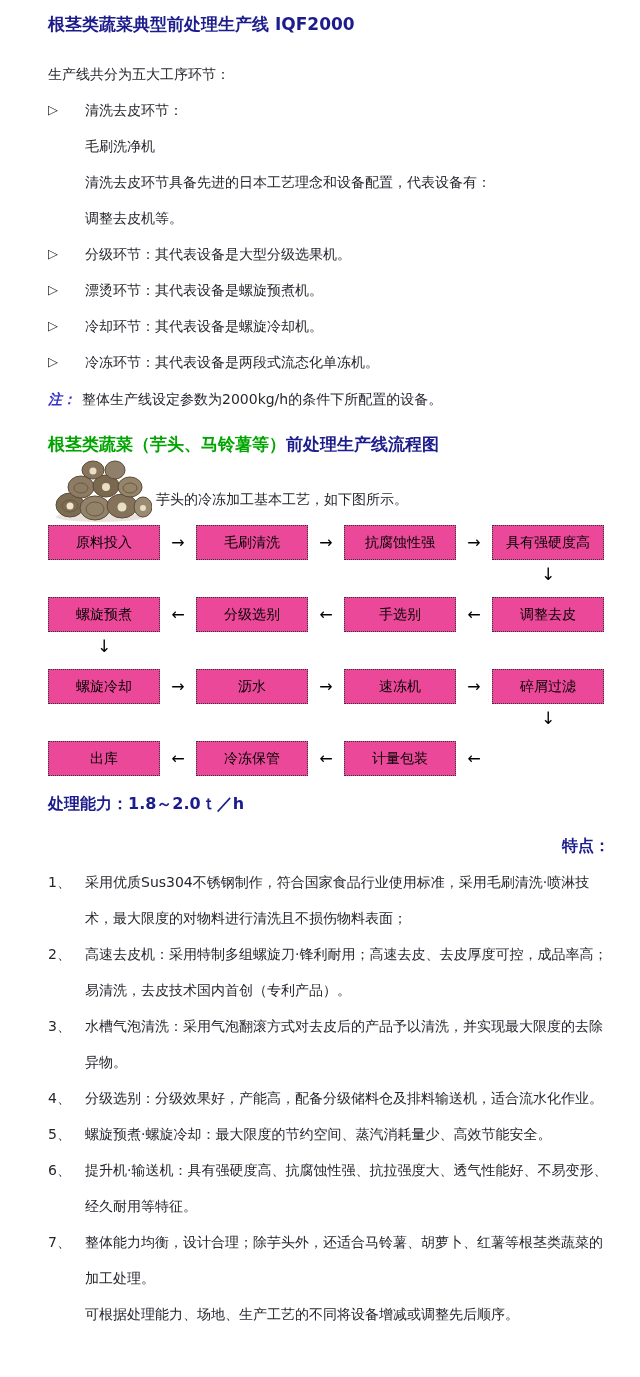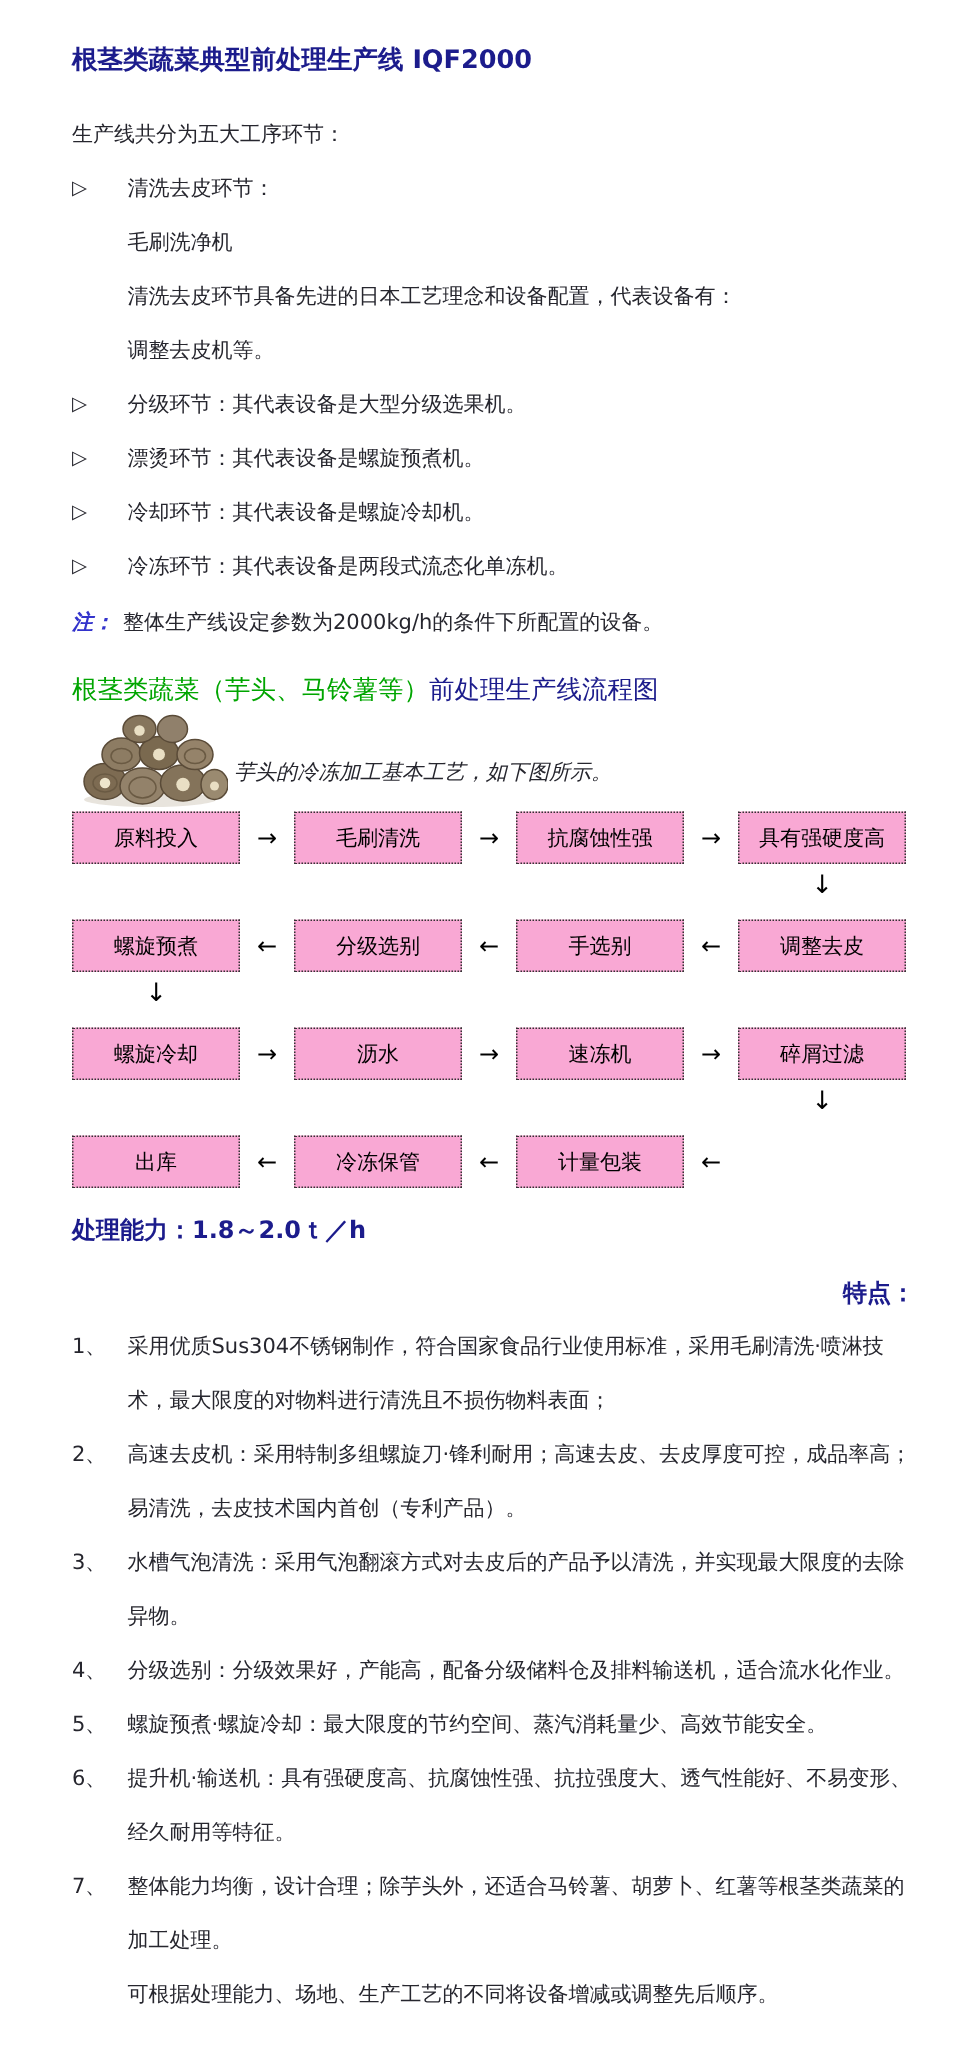--- a/index.html
+++ b/index.html
@@ -5,40 +5,40 @@
   html,body{margin:0;padding:0;background:#fff;}
   body{
     width:640px;
     font-family:"DejaVu Sans","Liberation Sans",sans-serif;
     color:#26262e;
     font-size:14px;
   }
   .doc{position:relative;width:640px;min-height:1377px;padding:12px 0 20px 0;box-sizing:border-box;}
   .inner{padding-left:48px;padding-right:30px;}
   .title{
-    color:#1c1c8c;font-weight:bold;font-size:17px;line-height:24px;margin:16px 0 20px 0;
+    color:#1c1c8c;font-weight:bold;font-size:17px;line-height:24px;margin:0 0 20px 0;
   }
   .line{line-height:36px;margin:0;}
   .bullet-row{display:flex;line-height:36px;}
   .bullet-marker{width:37px;flex:0 0 37px;color:#26262e;font-size:13px;}
   .bullet-text{flex:1;}
   .note-line{line-height:36px;margin-top:1px;}
   .note-prefix{color:#3333cc;font-style:italic;font-weight:bold;margin-right:6px;}
-  .flow-heading{font-size:17px;font-weight:normal;line-height:26px;margin:6px 0 2px 0;}
+  .flow-heading{font-size:17px;font-weight:bold;line-height:26px;margin:6px 0 2px 0;}
   .flow-heading .green{color:#00a500;}
   .flow-heading .navy{color:#1c1c8c;}
   .photo-row{display:flex;align-items:flex-end;margin:2px 0 2px 0;height:64px;}
   .photo{width:104px;height:64px;flex:0 0 104px;}
-  .photo-caption{line-height:36px;margin-left:4px;margin-bottom:6px;font-style:italic;}
+  .photo-caption{line-height:36px;margin-left:4px;margin-bottom:6px;}
   
   .flowchart{position:relative;width:560px;margin-top:2px;}
   .frow{display:flex;align-items:center;height:35px;}
   .fbox{
     width:112px;height:35px;box-sizing:border-box;flex:0 0 112px;
-    background:#f9a8d4;border:1px dotted #333;
+    background:#ec4899;border:1px dotted #333;
     display:flex;align-items:center;justify-content:center;
     color:#000;font-size:14px;
   }
   .harrow{width:36px;flex:0 0 36px;text-align:center;color:#000;font-size:16px;}
   .vrow{height:37px;position:relative;}
   .varrow{position:absolute;top:4px;font-size:17px;color:#000;}
   .varrow.right{left:493px;}
   .varrow.left{left:49px;}
   .capacity{color:#1c1c8c;font-weight:bold;font-size:16px;line-height:24px;margin:16px 0 0 0;}
   .features-heading{color:#1c1c8c;font-weight:bold;font-size:16px;line-height:24px;margin:18px 0 6px 0;text-align:right;}

